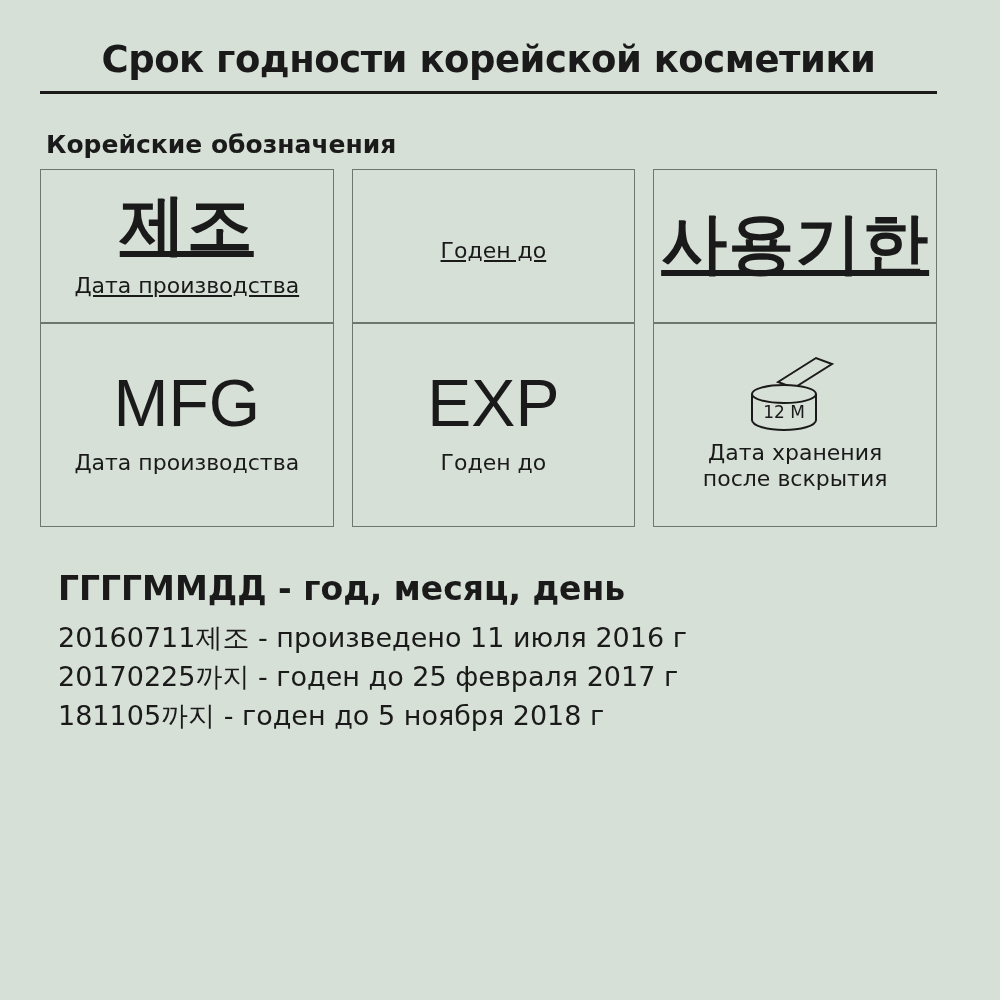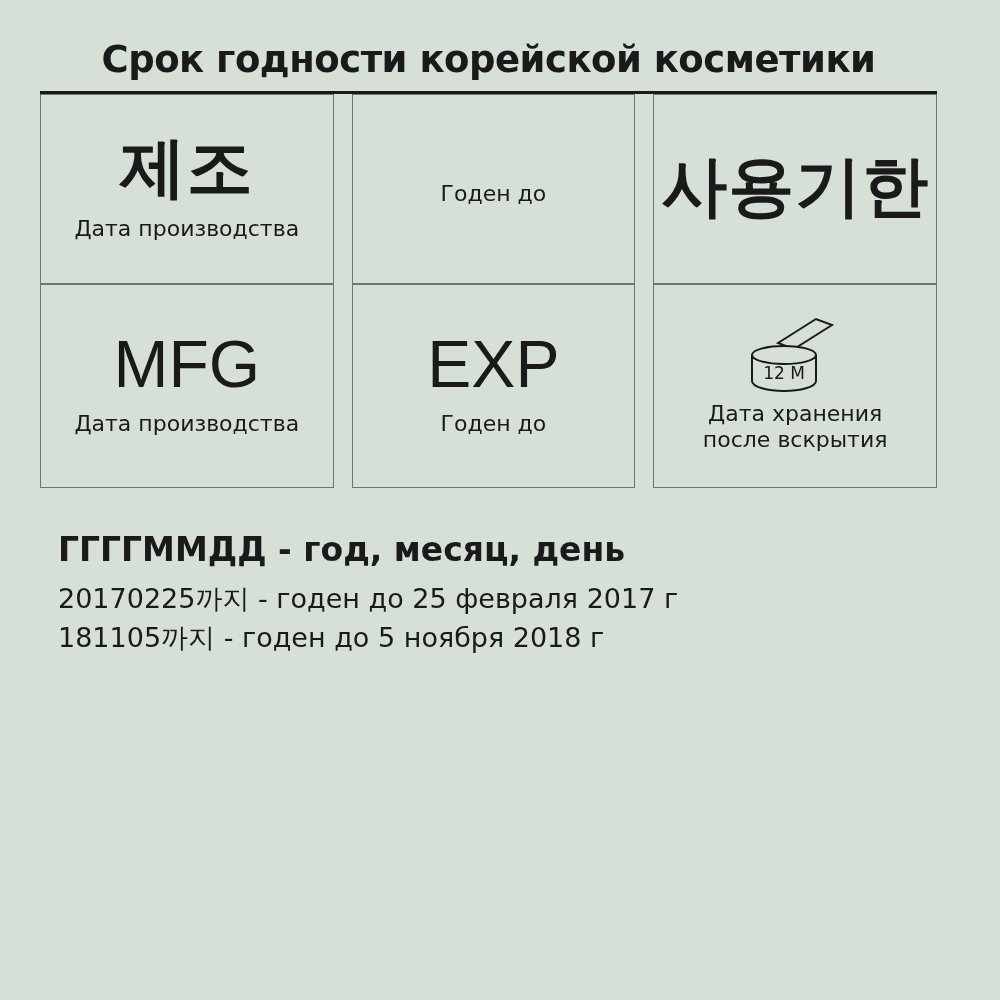--- a/index.html
+++ b/index.html
@@ -47,21 +47,22 @@
     border: 1px solid #6d776d;
     background: #d7e0d7;
     box-sizing: border-box;
     display: flex;
     flex-direction: column;
     align-items: center;
     justify-content: center;
     padding: 10px 6px 14px 6px;
   }
   .card.korean {
-    height: 190px;
+    height: 154px;
+    text-decoration: underline;
   }
   .card.intl {
     height: 204px;
   }
   .card-w1 { width: 300px; }
   .card-w2 { width: 290px; }
   .card-w3 { width: 290px; }
   .big-korean {
     font-size: 66px;
     font-weight: bold;
@@ -110,20 +111,21 @@
     white-space: nowrap;
   }
 </style>
 </head>
 <body>
 
 <div class="page">
 
   <h1 class="title">Срок годности корейской косметики</h1>
 
+  <div class="section-label">Корейские обозначения</div>
 
   <div class="row">
     <div class="card korean card-w1">
       <div class="big-korean">제조</div>
       <div class="card-caption">Дата производства</div>
     </div>
     <div class="card korean card-w2">
       <div class="card-caption">Годен до</div>
     </div>
     <div class="card korean card-w3">
@@ -155,17 +157,18 @@
         </svg>
       </div>
       <div class="pao-caption">Дата хранения</div>
       <div class="pao-caption" style="margin-top:0">после вскрытия</div>
     </div>
   </div>
 
   <div class="format-head">ГГГГММДД - год, месяц, день</div>
 
   <div class="examples">
+    <div class="example">20160711제조 - произведено 11 июля 2016 г</div>
     <div class="example">20170225까지 - годен до 25 февраля 2017 г</div>
     <div class="example">181105까지 - годен до 5 ноября 2018 г</div>
   </div>
 
 </div>
 
 </body></html>

